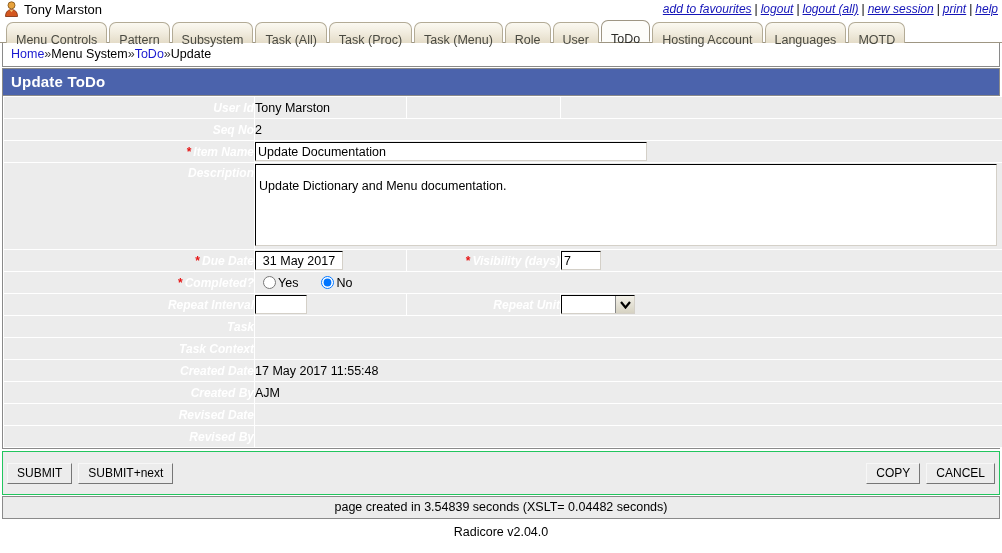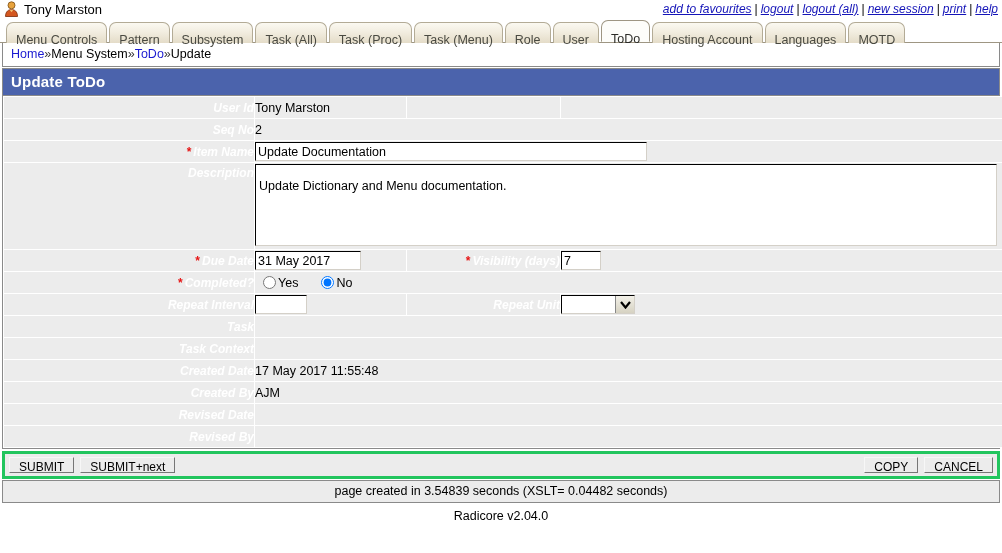--- a/index.html
+++ b/index.html
@@ -154,24 +154,24 @@
     border-right-color:#d4d0c8; border-bottom-color:#d4d0c8; background:#fff;
     width: 74px; height:19px; margin:1px 0; vertical-align:middle; }
   .sel-val { flex:1; font-size:12.5px; padding:1px 3px; background:#fff; }
   .sel-arrow { width:19px; background: linear-gradient(to bottom,#f2f0e8,#d6d2c2);
     border-left:1px solid #888; display:flex; align-items:center; justify-content:center; }
   .sel-arrow svg { display:block; }
 
   
   .btnbar {
     margin: 2px 2px 0 2px;
-    border: 3px solid #22c55e;
+    border: 1px solid #22c55e;
     background:#ececec;
-    padding: 3px 4px;
-    display:flex; 
+    padding: 21px 4px;
+    display:flex; align-items:center;
     height: 28px;
   }
   .btn {
     font-family: "Liberation Sans", sans-serif;
     font-size: 12px;
     background: #ececec;
     border: 1px solid #767676;
     border-top-color:#f7f7f7; border-left-color:#f7f7f7;
     padding: 3px 9px;
     color:#000;
@@ -262,21 +262,21 @@
       <tr>
         <td class="lbl" style="vertical-align:top;padding-top:3px;">Description</td>
         <td class="val" colspan="3" style="vertical-align:top">
           <textarea class="ta" rows="5" style="width: 742px; height: 82px;">Update Dictionary and Menu documentation.</textarea>
         </td>
       </tr>
 
       <tr>
         <td class="lbl"><span class="req">*</span><span>Due Date</span></td>
         <td class="val">
-          <input class="txt" style="width: 106px;" value="31 May 2017">
+          <input class="txt" style="width: 88px; text-align: center;" value="31 May 2017">
         </td>
         <td class="lbl"><span class="req">*</span><span>Visibility (days)</span></td>
         <td class="val">
           <input class="txt" style="width: 40px;" value="7">
         </td>
       </tr>
 
       <tr>
         <td class="lbl"><span class="req">*</span><span>Completed?</span></td>
         <td class="val" colspan="3">

